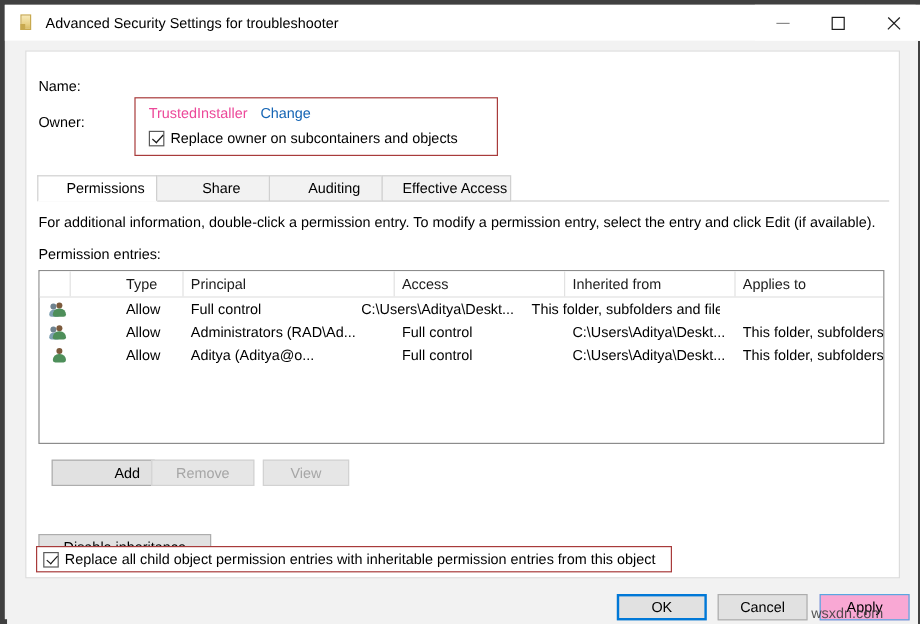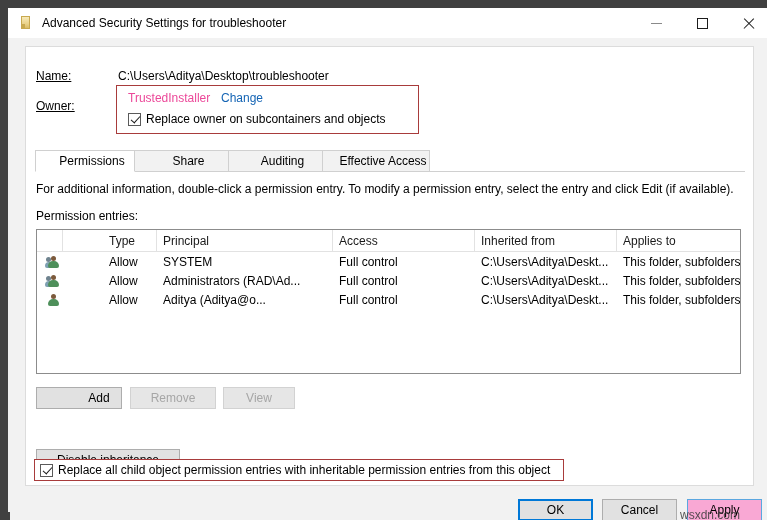--- a/index.html
+++ b/index.html
@@ -16,21 +16,21 @@
     overflow: hidden;
   }
 
   
   .window {
     position: absolute;
     left: 0; top: 0;
     width: 767px;
     height: 520px;
     box-sizing: border-box;
-    border: 8px solid #404040;
+    border: 4px solid #404040;
     background: #f0f0f0;
   }
 
   
   .titlebar {
     position: absolute;
     left: 0; top: 0;
     width: 763px;
     height: 30px;
     background: #ffffff;
@@ -123,21 +123,20 @@
     box-sizing: border-box;
   }
 
   
   .label-col {
     position: absolute;
     left: 10px;
     width: 86px;
     font-size: 12px;
     color: #000;
-    text-decoration: underline;
   }
   .lbl-name  { top: 22px; }
   .lbl-owner { top: 52px; }
 
   .name-value {
     position: absolute;
     left: 92px;
     top: 22px;
     font-size: 12px;
     color: #000;
@@ -361,21 +360,21 @@
     align-items: center;
     justify-content: center;
     cursor: pointer;
     padding: 0;
   }
   .btn.disabled {
     color: #a6a6a6;
     border-color: #d2d2d2;
     background: #e6e6e6;
   }
-  .btn-add     { left: 10px;  top: 340px; width: 86px;  height: 22px; padding-left: 40px; }
+  .btn-add     { left: 21px;  top: 340px; width: 86px;  height: 22px; padding-left: 40px; }
   .btn-remove  { left: 104px; top: 340px; width: 86px;  height: 22px; }
   .btn-view    { left: 197px; top: 340px; width: 72px;  height: 22px; }
   .btn-disinh  { left: 10px;  top: 374px; width: 144px; height: 22px; margin-top: 28px; }
 
   
   .replace-box {
     position: absolute;
     left: 8px;
     top: 412px;
     width: 530px;
@@ -466,21 +465,20 @@
         <div class="cap-close"></div>
       </div>
     </div>
   </div>
 
   <div class="client">
 
     <div class="page">
 
       <div class="label-col lbl-name">Name:</div>
-      <div class="name-value">C:\Users\Aditya\Desktop\troubleshooter</div>
 
       <div class="label-col lbl-owner">Owner:</div>
       <div class="owner-box">
         <div class="owner-name">TrustedInstaller</div>
         <a class="owner-change">Change</a>
         <div class="owner-check-row">
           <div class="cbox checked"></div>
           <span class="cb-label">Replace owner on subcontainers and objects</span>
         </div>
       </div>
@@ -517,21 +515,20 @@
         <div class="lv-row">
           <div class="cell c-icon">
             <span class="user-icon group">
                 <i class="head2"></i>
                 <i class="body2"></i>
                 <i class="head"></i>
                 <i class="body"></i>
               </span>
           </div>
           <div class="cell c-type">Allow</div>
-          <div class="cell c-prin">SYSTEM</div>
           <div class="cell c-acc">Full control</div>
           <div class="cell c-inh">C:\Users\Aditya\Deskt...</div>
           <div class="cell c-app">This folder, subfolders and files</div>
         </div>
 
         <div class="lv-row">
           <div class="cell c-icon">
             <span class="user-icon group">
                 <i class="head2"></i>
                 <i class="body2"></i>

